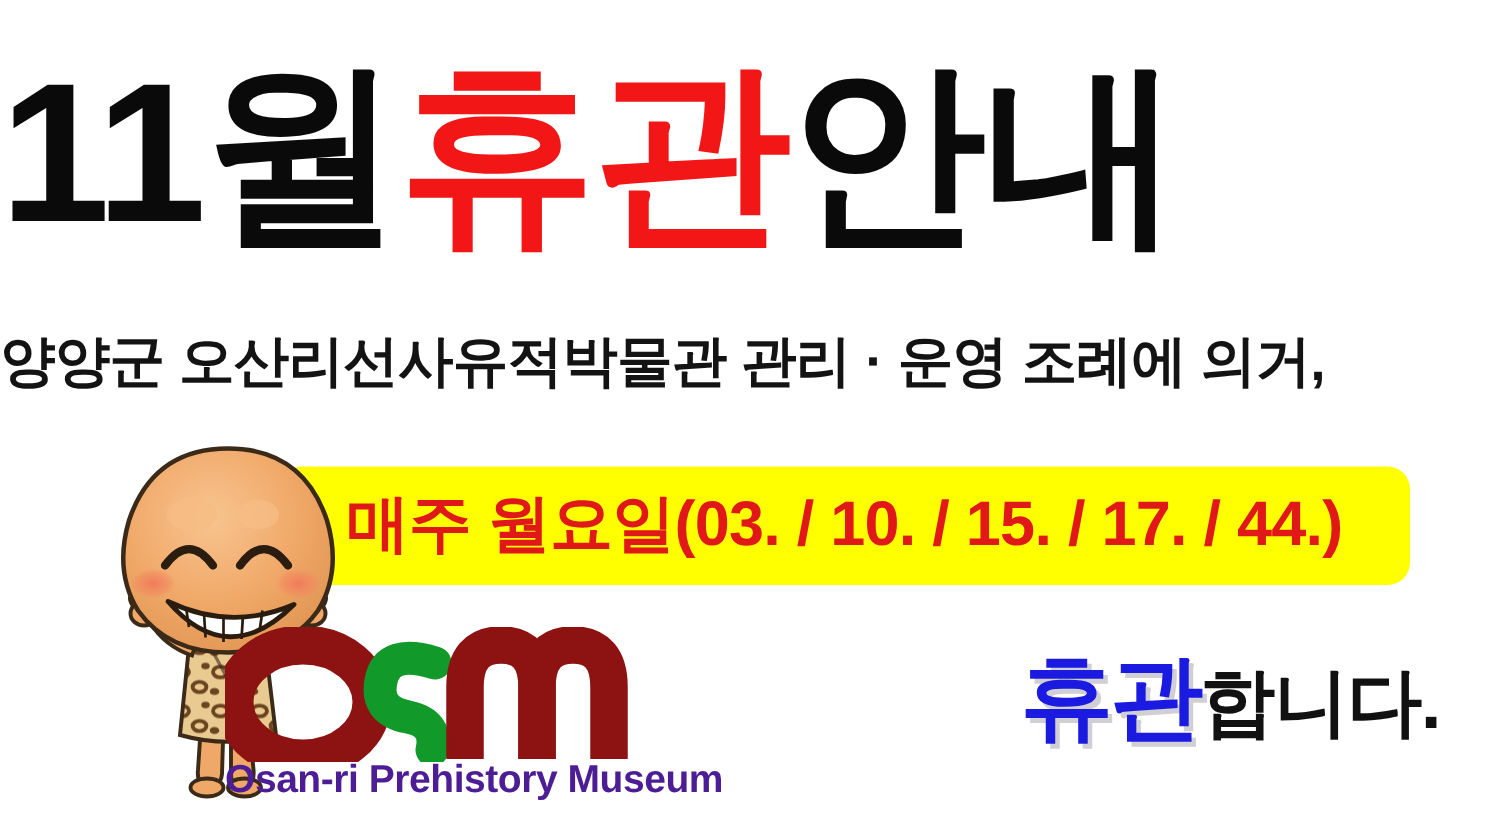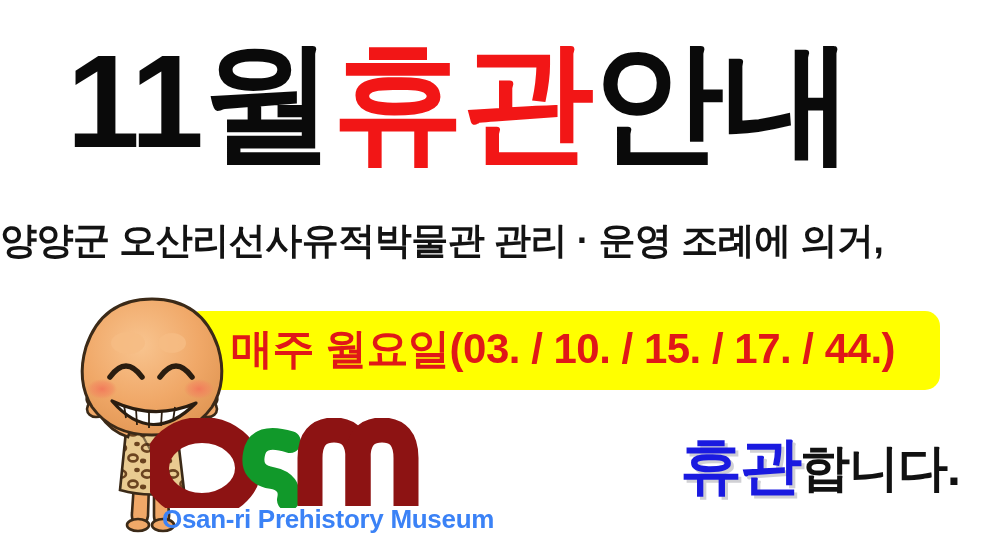--- a/index.html
+++ b/index.html
@@ -17,21 +17,21 @@
     background: #ffffff;
     overflow: hidden;
   }
 
   
   .title-row {
     position: absolute;
     left: 0;
     top: 36px;
     width: 852px;
-    text-align: right;
+    text-align: left;
     white-space: nowrap;
     font-size: 132px;
     line-height: 1.0;
     font-weight: 900;
     letter-spacing: -2px;
   }
   .title-seg { display: inline; }
   .t-black { color: #0a0a0a; }
   .t-red   { color: #f21616; }
 
@@ -130,24 +130,23 @@
     height: 90px;
   }
   .logo-caption {
     position: absolute;
     left: 0;
     top: 86px;
     width: 290px;
     text-align: right;
     font-size: 26px;
     font-weight: 700;
-    color: #3b82f6;
+    color: #4c1d95;
     letter-spacing: -0.3px;
     white-space: nowrap;
-    padding-left: 12px;
   }
 </style>
 </head>
 <body>
 
 <div id="poster">
 
   <div class="title-row">
     <span class="title-seg t-black">11월</span><span class="title-seg t-red">휴관</span><span class="title-seg t-black">안내</span>
   </div>

